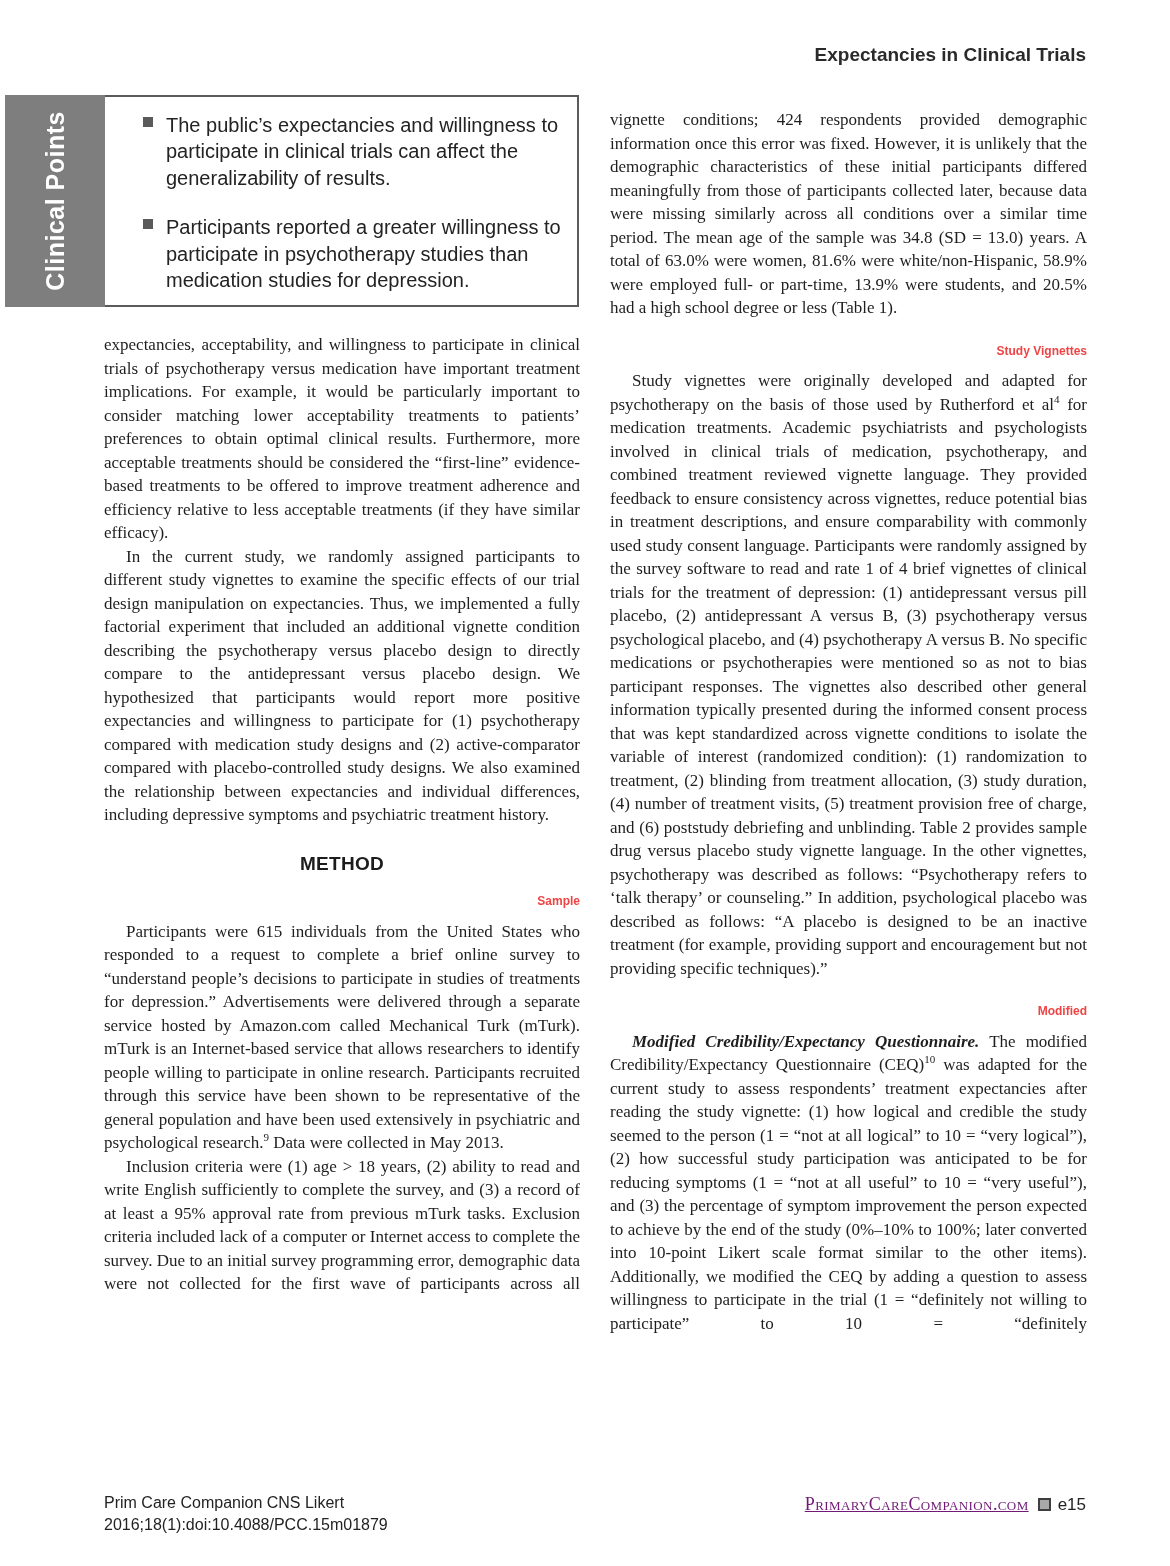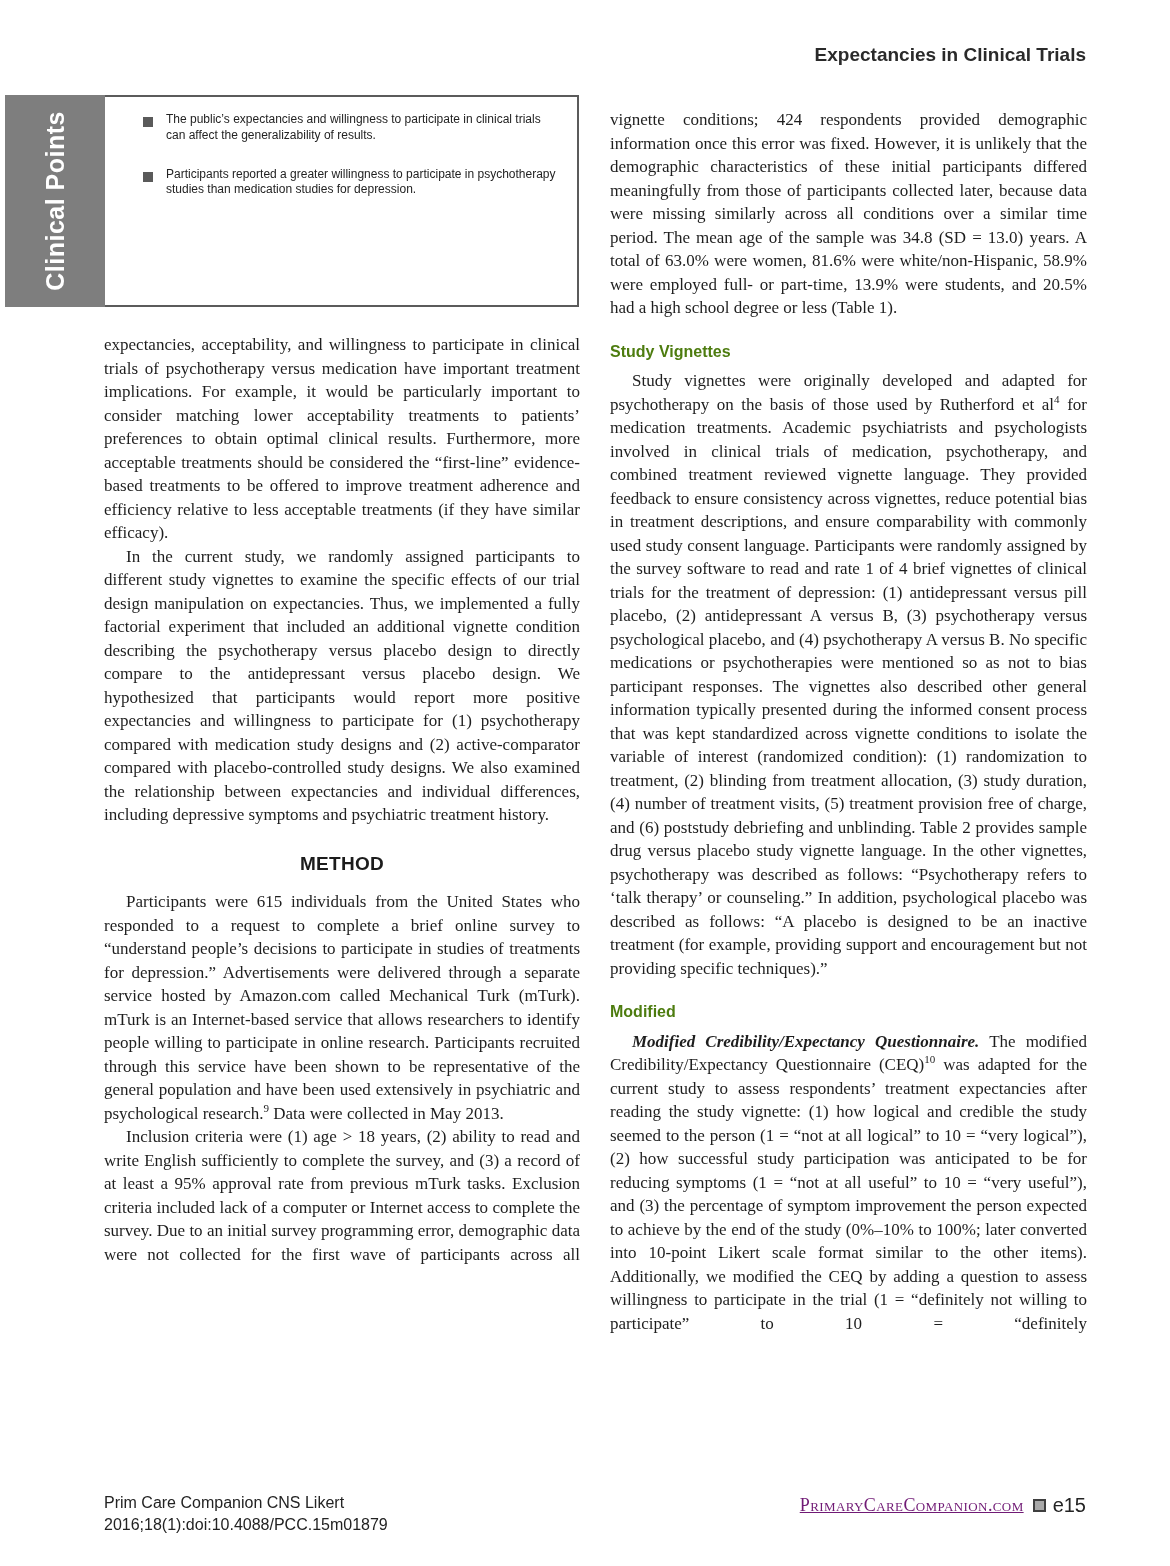--- a/index.html
+++ b/index.html
@@ -62,21 +62,21 @@
   .cp-item + .cp-item { margin-top: 23px; }
   .cp-bullet {
     flex: none;
     width: 10px;
     height: 10px;
     background: #5a5a5a;
     margin: 5px 13px 0 0;
   }
   .cp-text {
     font-family: "Liberation Sans", "DejaVu Sans", sans-serif;
-    font-size: 12px;
+    font-size: 20px;
     line-height: 1.32;
     color: #232323;
   }
   
   .col {
     position: absolute;
     text-align: justify;
     font-size: 17px;
     line-height: 23.5px;
     hyphens: none;
@@ -97,23 +97,23 @@
     font-weight: bold;
     font-size: 19px;
     letter-spacing: 0.3px;
     color: #1c1c1c;
     text-align: center;
   }
   .h-sub {
     margin: 20px 0 6px;
     font-family: "Liberation Sans", "DejaVu Sans", sans-serif;
     font-weight: bold;
-    font-size: 16px;
-    color: #4d7c0f;
-    text-align: left;
+    font-size: 12px;
+    color: #ef4444;
+    text-align: right;
   }
   .h-sub.first { margin-top: 0; }
   .lead-run-in { font-weight: bold; font-style: italic; }
   
   .footer {
     position: absolute;
     left: 104px;
     top: 1492px;
     width: 982px;
     display: flex;
@@ -142,21 +142,21 @@
   .sq-icon {
     display: inline-block;
     width: 9px;
     height: 9px;
     border: 2px solid #3f3f3f;
     background: #a9a9a9;
     margin: 0 7px 0 9px;
   }
   .pageno {
     font-family: "Liberation Sans", "DejaVu Sans", sans-serif;
-    font-size: 20px;
+    font-size: 17px;
     color: #232323;
   }
 </style>
 </head>
 <body>
 
 <div class="page">
 
   <div class="running-head">Expectancies in Clinical Trials</div>
 
@@ -173,20 +173,21 @@
         <span class="cp-bullet"></span>
         <span class="cp-text">Participants reported a greater willingness to participate in psychotherapy studies than medication studies for depression.</span>
       </div>
     </div>
   </aside>
 
   <div class="col col-left">
     <p class="body">expectancies, acceptability, and willingness to participate in clinical trials of psychotherapy versus medication have important treatment implications. For example, it would be particularly important to consider matching lower acceptability treatments to patients’ preferences to obtain optimal clinical results. Furthermore, more acceptable treatments should be considered the “first-line” evidence-based treatments to be offered to improve treatment adherence and efficiency relative to less acceptable treatments (if they have similar efficacy).</p>
     <p class="body ind">In the current study, we randomly assigned participants to different study vignettes to examine the specific effects of our trial design manipulation on expectancies. Thus, we implemented a fully factorial experiment that included an additional vignette condition describing the psychotherapy versus placebo design to directly compare to the antidepressant versus placebo design. We hypothesized that participants would report more positive expectancies and willingness to participate for (1) psychotherapy compared with medication study designs and (2) active-comparator compared with placebo-controlled study designs. We also examined the relationship between expectancies and individual differences, including depressive symptoms and psychiatric treatment history.</p>
     <h2 class="h-method">METHOD</h2>
+    <h3 class="h-sub first">Sample</h3>
     <p class="body ind"><span>Participants were 615 individuals from the United States who responded to a request to complete a brief online survey to “understand people’s decisions to participate in studies of treatments for depression.” Advertisements were delivered through a separate service hosted by Amazon.com called Mechanical Turk (mTurk). mTurk is an Internet-based service that allows researchers to identify people willing to participate in online research. Participants recruited through this service have been shown to be representative of the general population and have been used extensively in psychiatric and psychological research.</span><sup>9</sup><span> Data were collected in May 2013.</span></p>
     <p class="body ind cont-end">Inclusion criteria were (1) age &gt; 18 years, (2) ability to read and write English sufficiently to complete the survey, and (3) a record of at least a 95% approval rate from previous mTurk tasks. Exclusion criteria included lack of a computer or Internet access to complete the survey. Due to an initial survey programming error, demographic data were not collected for the first wave of participants across all</p>
   </div>
 
   <div class="col col-right">
     <p class="body">vignette conditions; 424 respondents provided demographic information once this error was fixed. However, it is unlikely that the demographic characteristics of these initial participants differed meaningfully from those of participants collected later, because data were missing similarly across all conditions over a similar time period. The mean age of the sample was 34.8 (SD = 13.0) years. A total of 63.0% were women, 81.6% were white/non-Hispanic, 58.9% were employed full- or part-time, 13.9% were students, and 20.5% had a high school degree or less (Table 1).</p>
     <h3 class="h-sub">Study Vignettes</h3>
     <p class="body ind"><span>Study vignettes were originally developed and adapted for psychotherapy on the basis of those used by Rutherford et al</span><sup>4</sup><span> for medication treatments. Academic psychiatrists and psychologists involved in clinical trials of medication, psychotherapy, and combined treatment reviewed vignette language. They provided feedback to ensure consistency across vignettes, reduce potential bias in treatment descriptions, and ensure comparability with commonly used study consent language. Participants were randomly assigned by the survey software to read and rate 1 of 4 brief vignettes of clinical trials for the treatment of depression: (1) antidepressant versus pill placebo, (2) antidepressant A versus B, (3) psychotherapy versus psychological placebo, and (4) psychotherapy A versus B. No specific medications or psychotherapies were mentioned so as not to bias participant responses. The vignettes also described other general information typically presented during the informed consent process that was kept standardized across vignette conditions to isolate the variable of interest (randomized condition): (1) randomization to treatment, (2) blinding from treatment allocation, (3) study duration, (4) number of treatment visits, (5) treatment provision free of charge, and (6) poststudy debriefing and unblinding. Table 2 provides sample drug versus placebo study vignette language. In the other vignettes, psychotherapy was described as follows: “Psychotherapy refers to ‘talk therapy’ or counseling.” In addition, psychological placebo was described as follows: “A placebo is designed to be an inactive treatment (for example, providing support and encouragement but not providing specific techniques).”</span></p>
     <h3 class="h-sub">Modified</h3>
     <p class="body ind cont-end"><span class="lead-run-in">Modified Credibility/Expectancy Questionnaire.</span><span> The modified Credibility/Expectancy Questionnaire (CEQ)</span><sup>10</sup><span> was adapted for the current study to assess respondents’ treatment expectancies after reading the study vignette: (1) how logical and credible the study seemed to the person (1 = “not at all logical” to 10 = “very logical”), (2) how successful study participation was anticipated to be for reducing symptoms (1 = “not at all useful” to 10 = “very useful”), and (3) the percentage of symptom improvement the person expected to achieve by the end of the study (0%–10% to 100%; later converted into 10-point Likert scale format similar to the other items). Additionally, we modified the CEQ by adding a question to assess willingness to participate in the trial (1 = “definitely not willing to participate” to 10 = “definitely</span></p>

